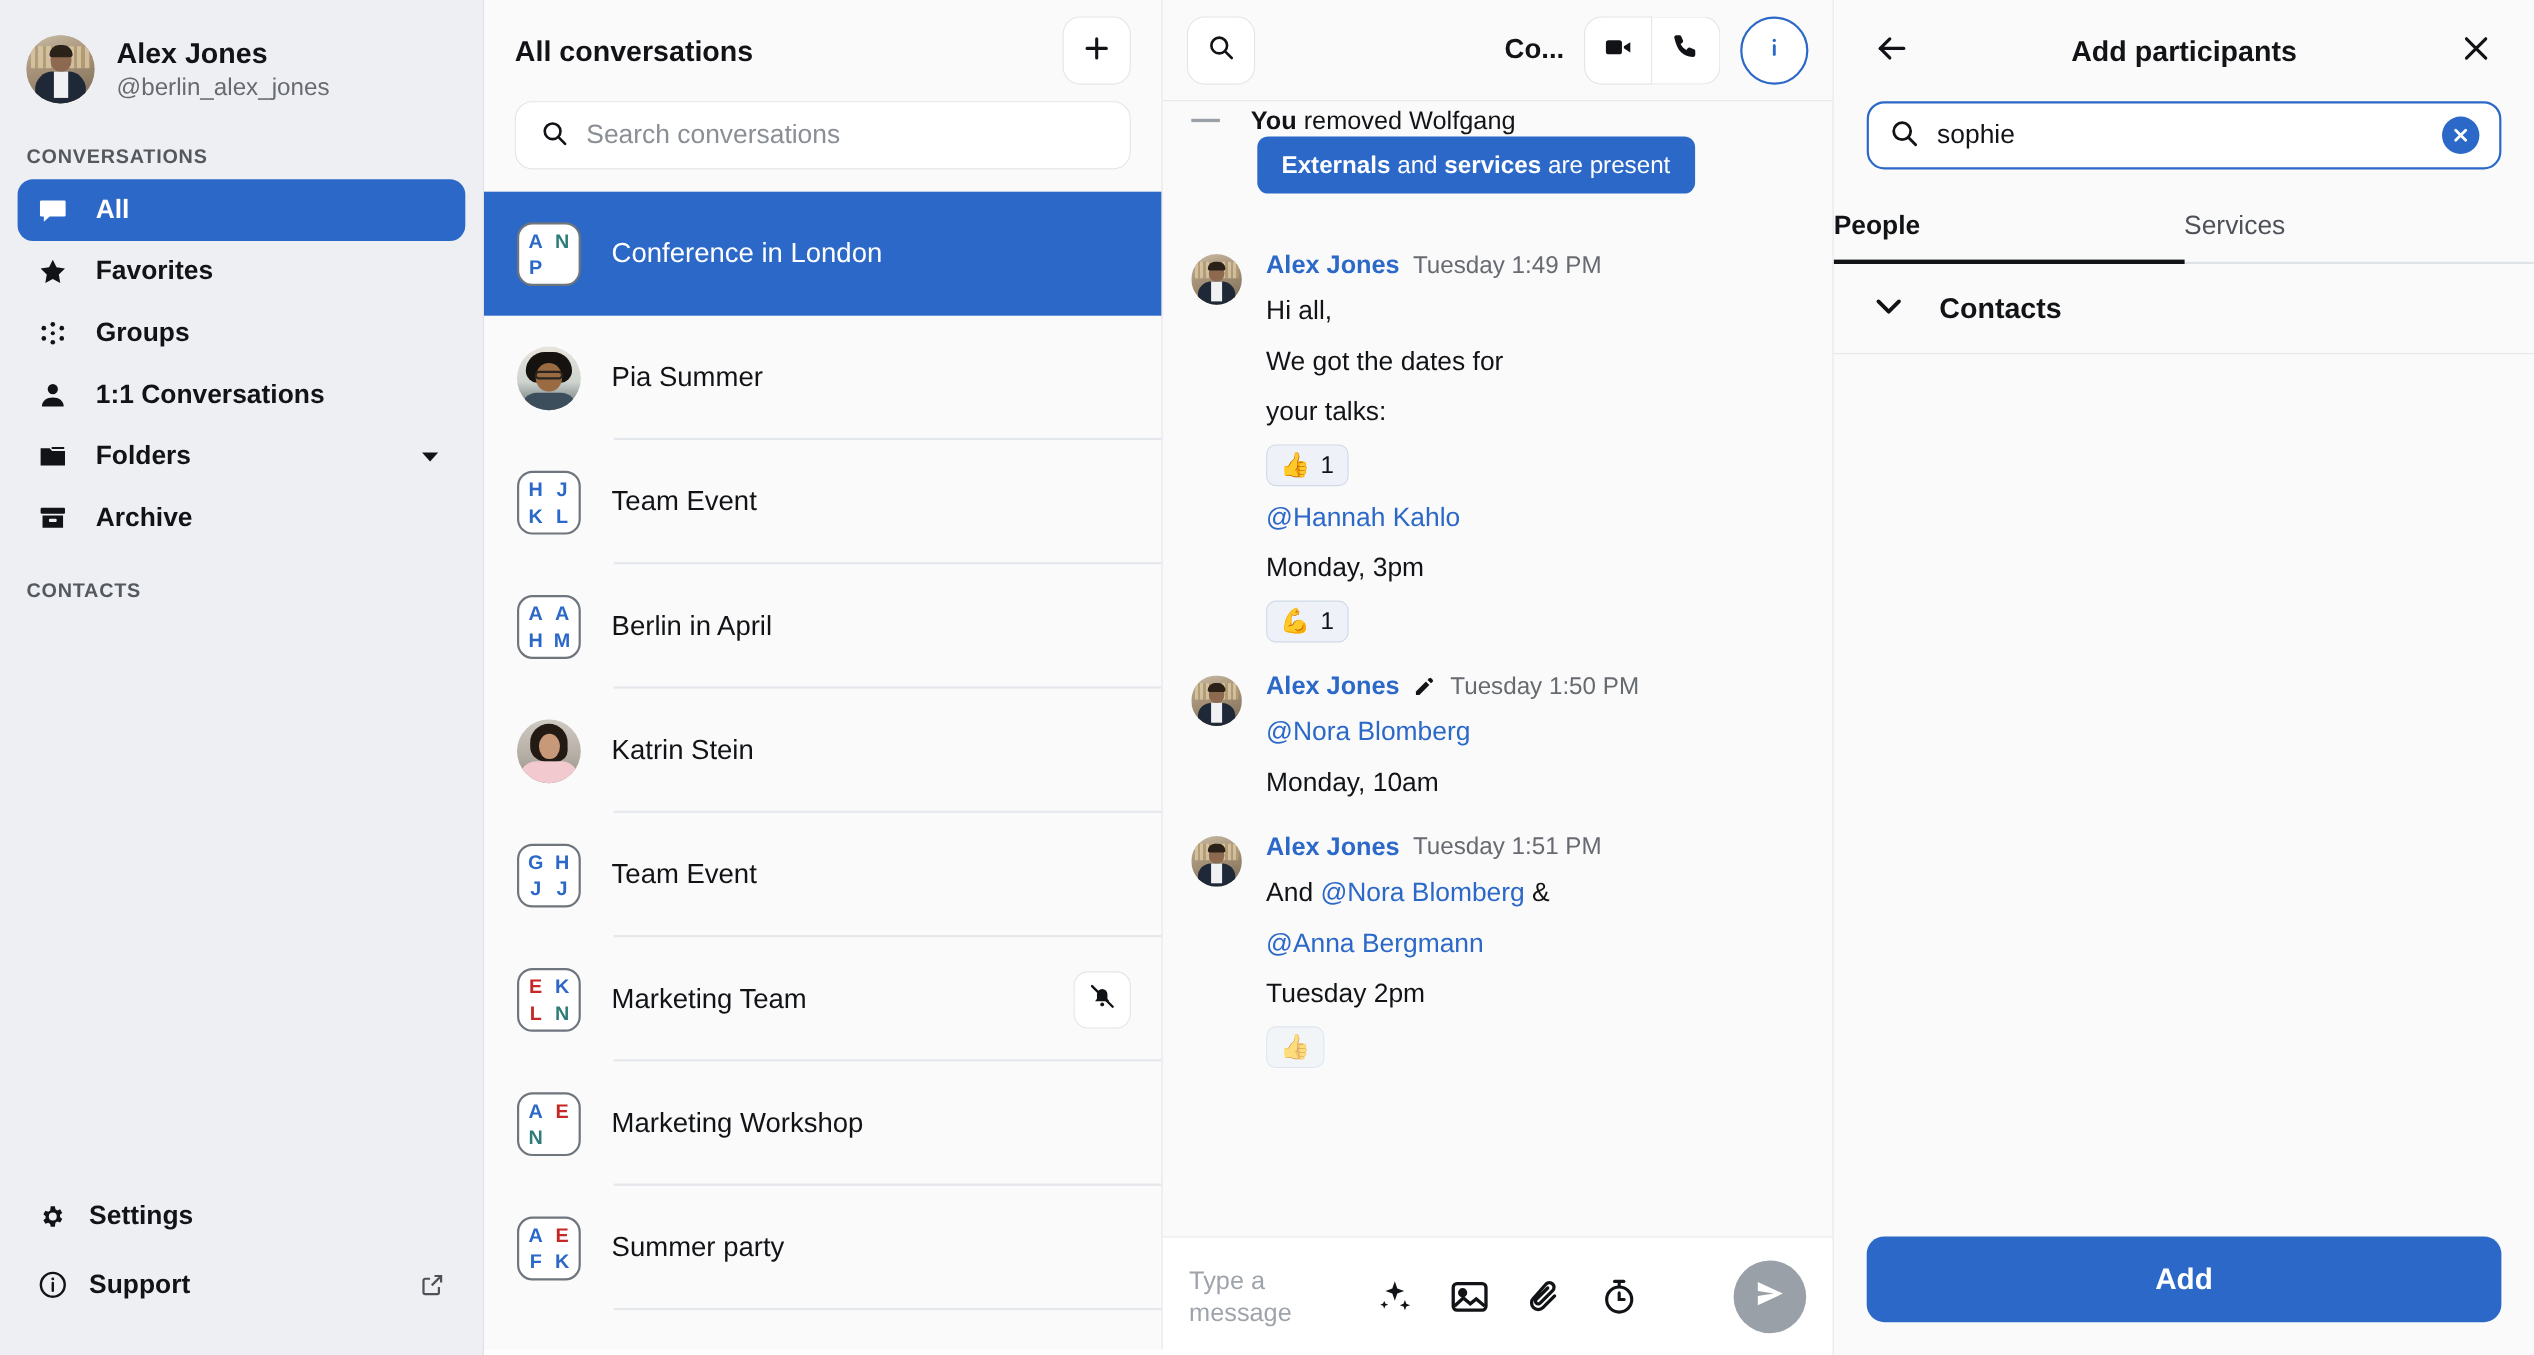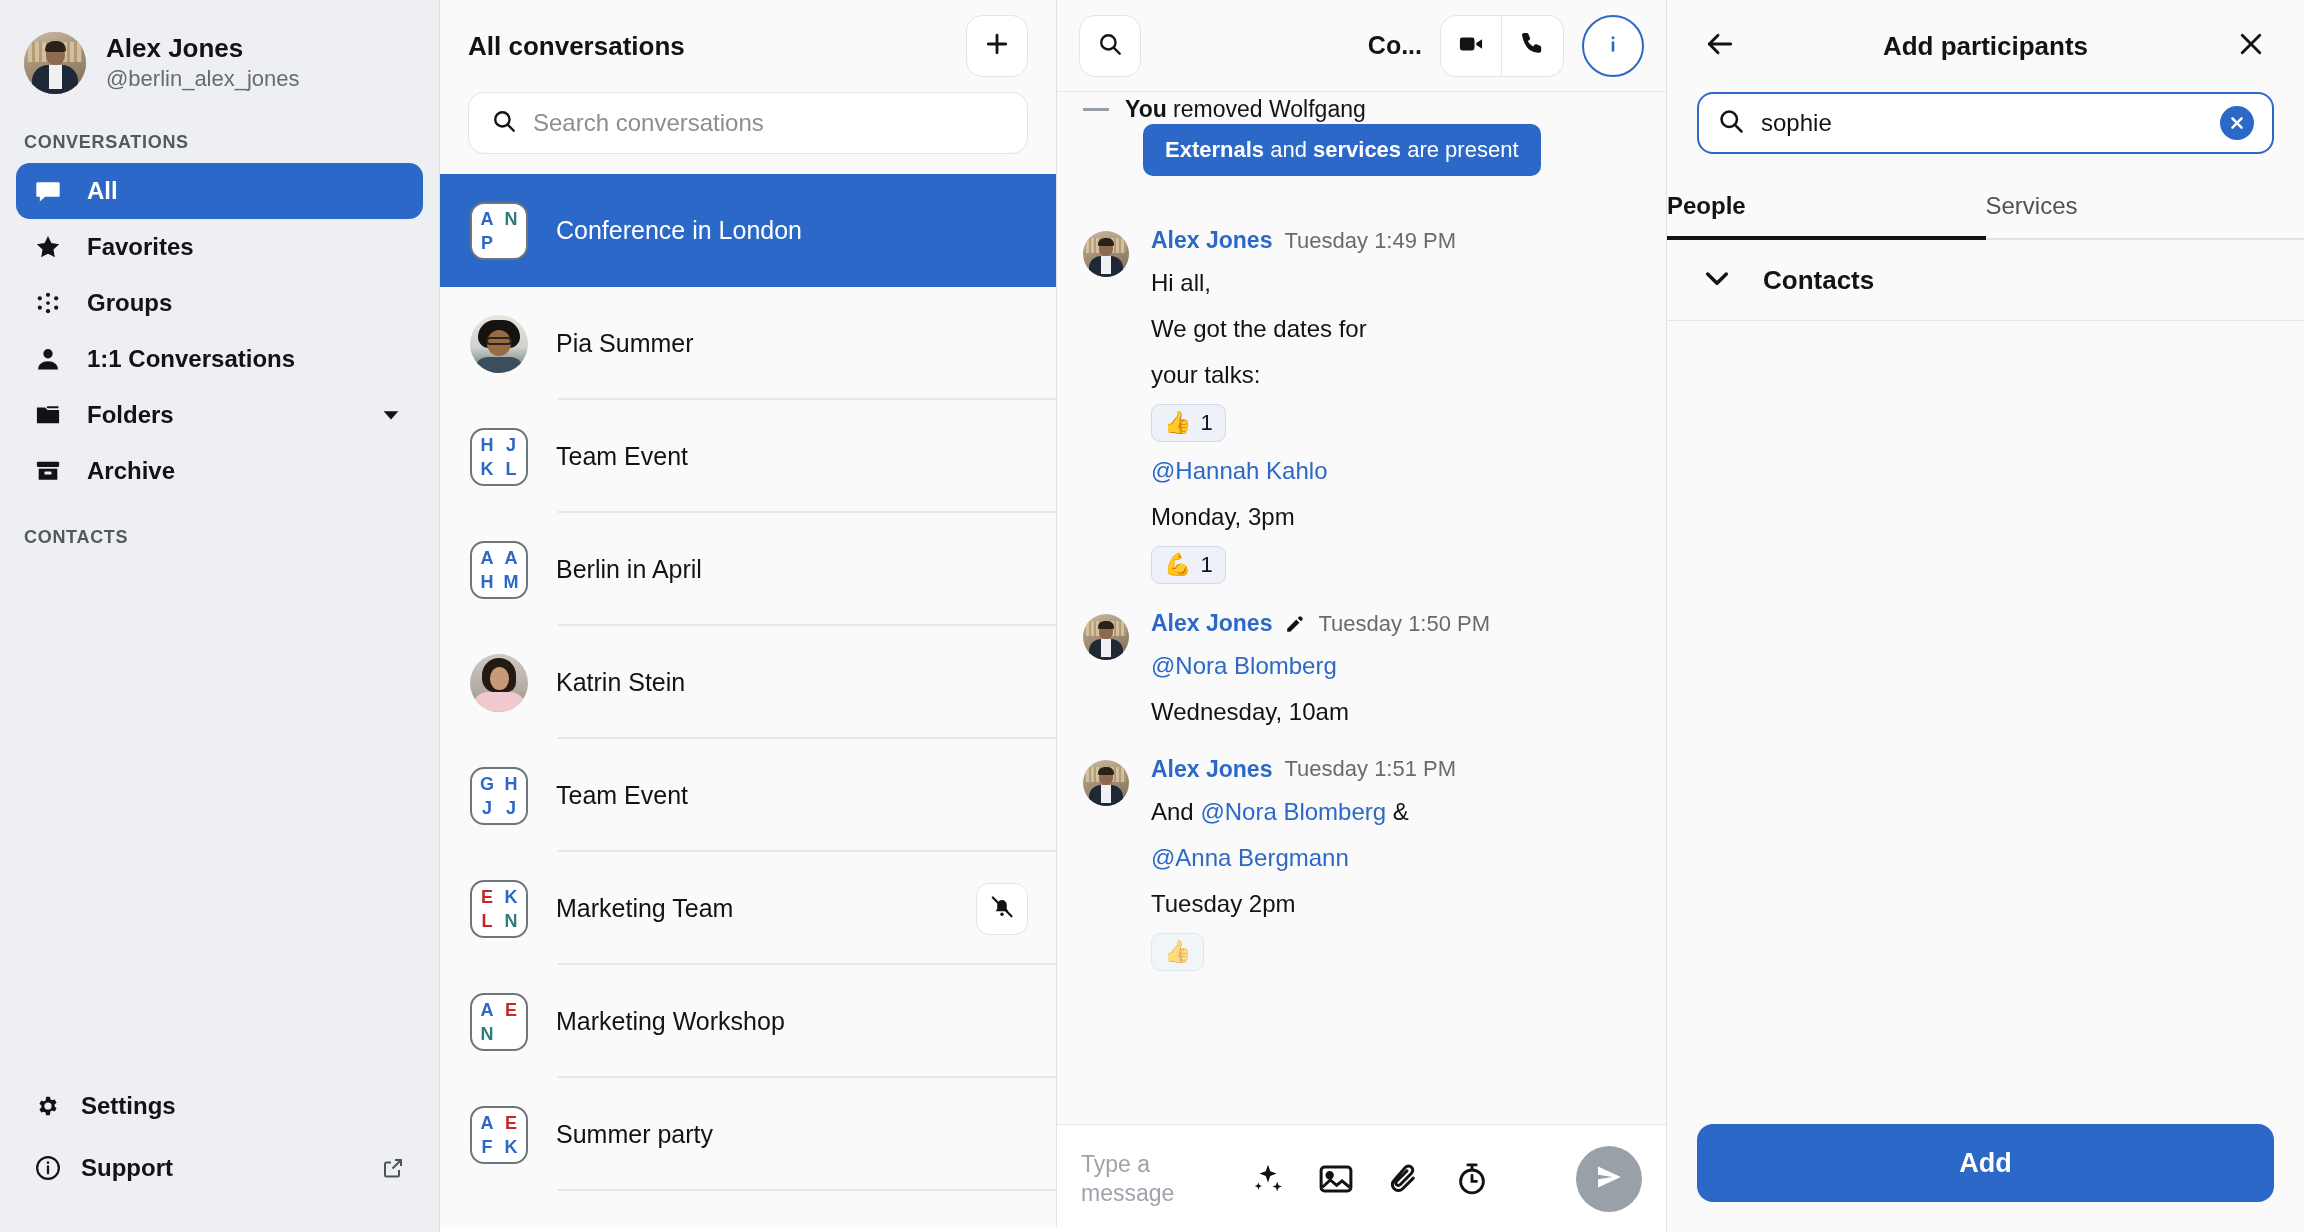--- a/index.html
+++ b/index.html
@@ -195,21 +195,21 @@
   .btn-group .round-btn:last-child { border-radius: 0 16px 16px 0; }
   .info-btn {
     width: 62px; height: 62px; border-radius: 50%;
     border: 2px solid #2b68c8; color: #2b68c8;
     display: flex; align-items: center; justify-content: center;
     margin-left: 18px; cursor: pointer; flex-shrink: 0; background:#fff;
   }
 
   .messages { flex: 1; overflow: hidden; position: relative; padding: 0 0 0 0; }
   .sys-row {
-    display: flex; align-items: center; gap: 16px;
+    display: flex; align-items: center; gap: 28px;
     padding: 4px 26px 0 26px; position: relative;
   }
   .sys-dash { width: 26px; height: 3px; background: #9aa0a8; flex-shrink: 0; }
   .sys-text { font-size: 23px; color: #111316; white-space: nowrap; }
   .sys-text b { font-weight: bold; }
   .banner {
     position: absolute; left: 86px; top: 32px;
     background: #2b68c8; color: #fff;
     font-size: 22px; border-radius: 10px;
     padding: 13px 22px; white-space: nowrap;
@@ -699,21 +699,21 @@
             <span class="msg-sender">Alex Jones</span>
             <span class="pencil">
               <svg width="22" height="22" viewBox="0 0 24 24" fill="#111316">
                   <path d="M3.5 17.1l9.9-9.9 3.4 3.4-9.9 9.9H3.5z"></path>
                   <path d="M15 5.6l1.7-1.7a1.3 1.3 0 011.8 0l1.6 1.6a1.3 1.3 0 010 1.8L18.4 9z"></path>
                 </svg>
             </span>
             <span class="msg-time">Tuesday 1:50 PM</span>
           </div>
           <div class="msg-line mention">@Nora Blomberg</div>
-          <div class="msg-line">Wednesday, 10am</div>
+          <div class="msg-line">Monday, 10am</div>
         </div>
       </div>
 
       <div class="msg">
         <div class="msg-avatar">
           <div class="bg"></div>
             <div class="shelf"></div>
             <div class="body"></div>
             <div class="shirt"></div>
             <div class="head"></div>

